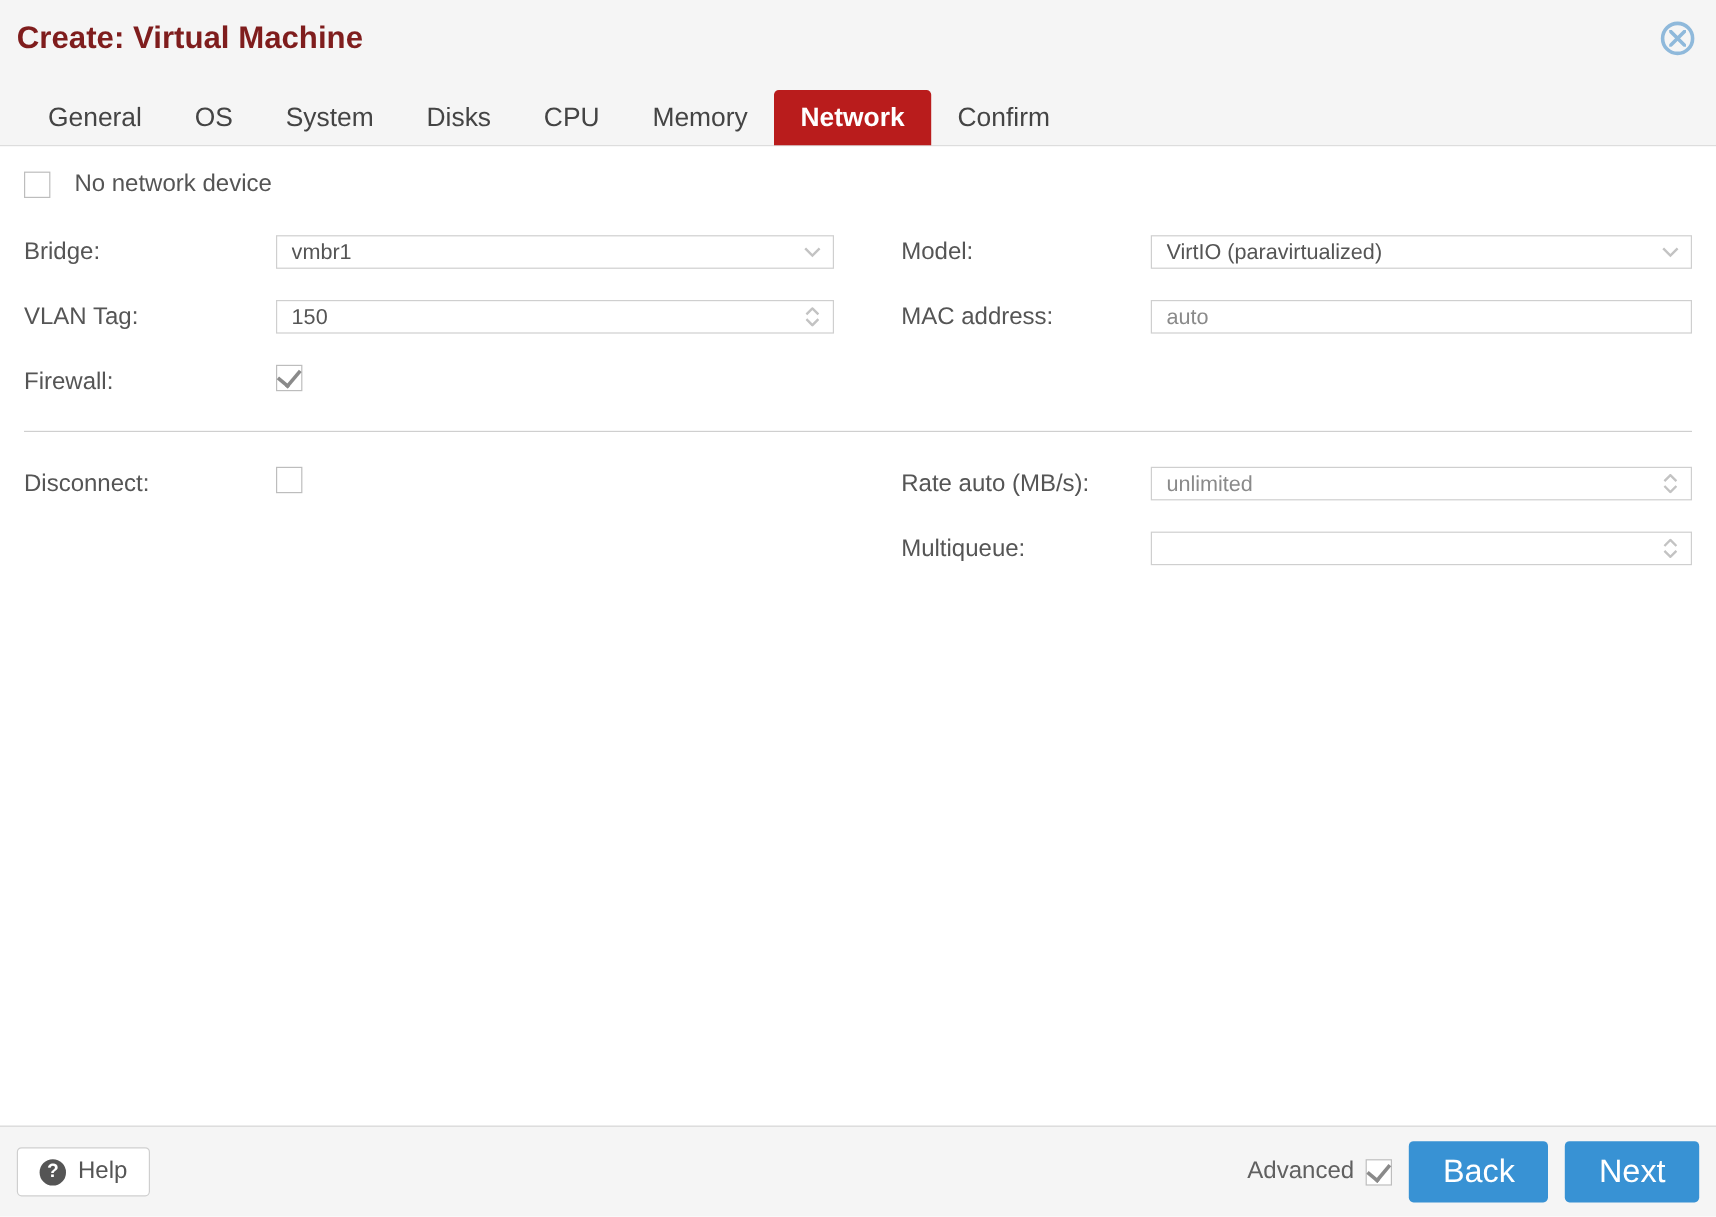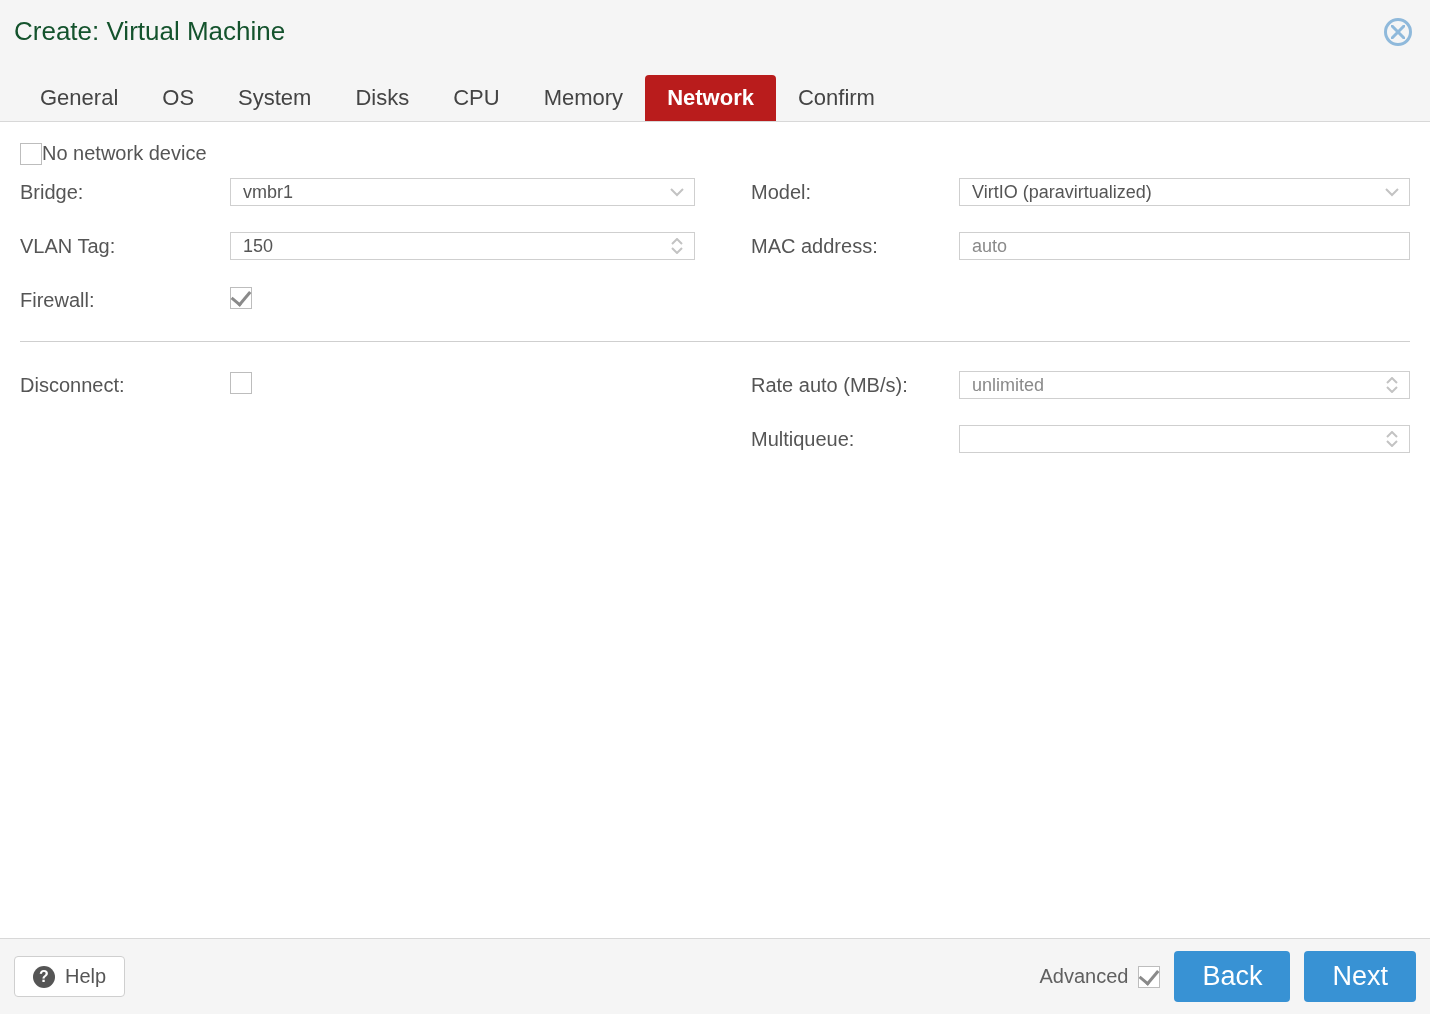--- a/index.html
+++ b/index.html
@@ -20,23 +20,23 @@
     border-bottom: 1px solid #d8d8d8;
     padding-top: 10px;
   }
   .title-row {
     display:flex;
     align-items:center;
     justify-content: space-between;
     padding: 6px 14px 14px 14px;
   }
   .title {
-    color: #14532d;
+    color: #7f1d1d;
     font-size: 26px;
-    font-weight: 400;
+    font-weight: 700;
   }
   .close-btn {
     width:28px; height:28px;
     border: 3px solid #8fb9db;
     border-radius: 50%;
     display:flex; align-items:center; justify-content:center;
     color:#8fb9db;
     cursor:pointer;
     margin-right: 4px;
   }
@@ -64,21 +64,22 @@
 
   
   .content {
     flex:1;
     background:#fff;
     padding: 20px;
   }
   .row-nonet {
     display:flex;
     align-items:center;
-    gap:0;
+    gap:20px;
+    margin-bottom: 18px;
   }
   .checkbox {
     width:22px; height:22px;
     border: 1px solid #bdbdbd;
     background:#fff;
     display:inline-flex;
     align-items:center;
     justify-content:center;
     position:relative;
     flex: 0 0 22px;

